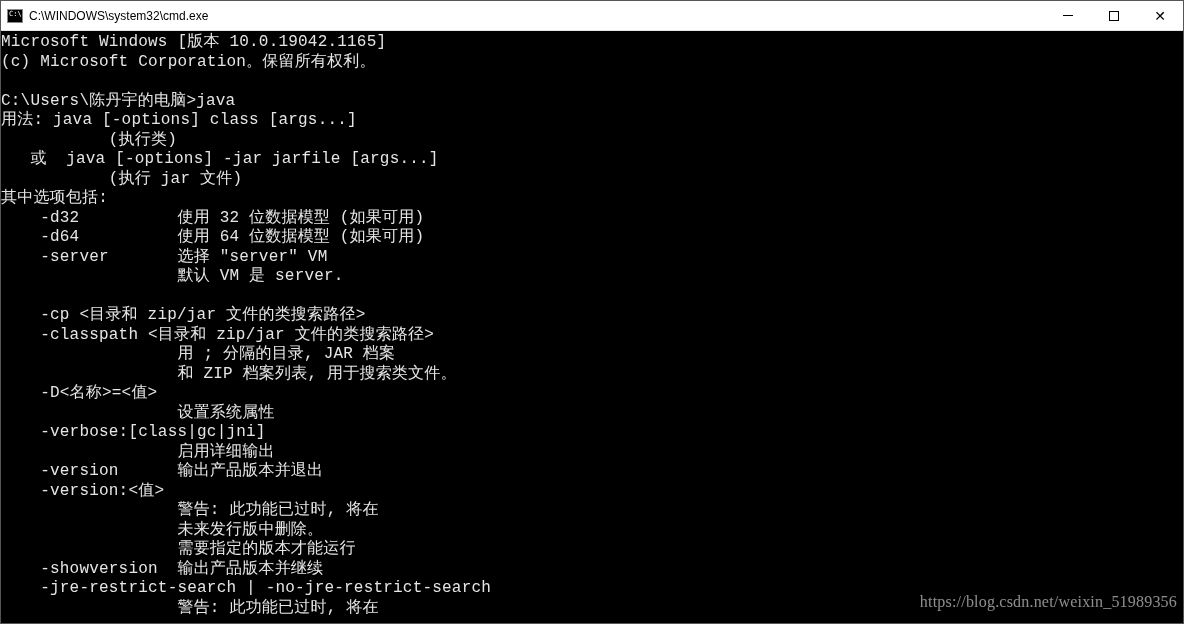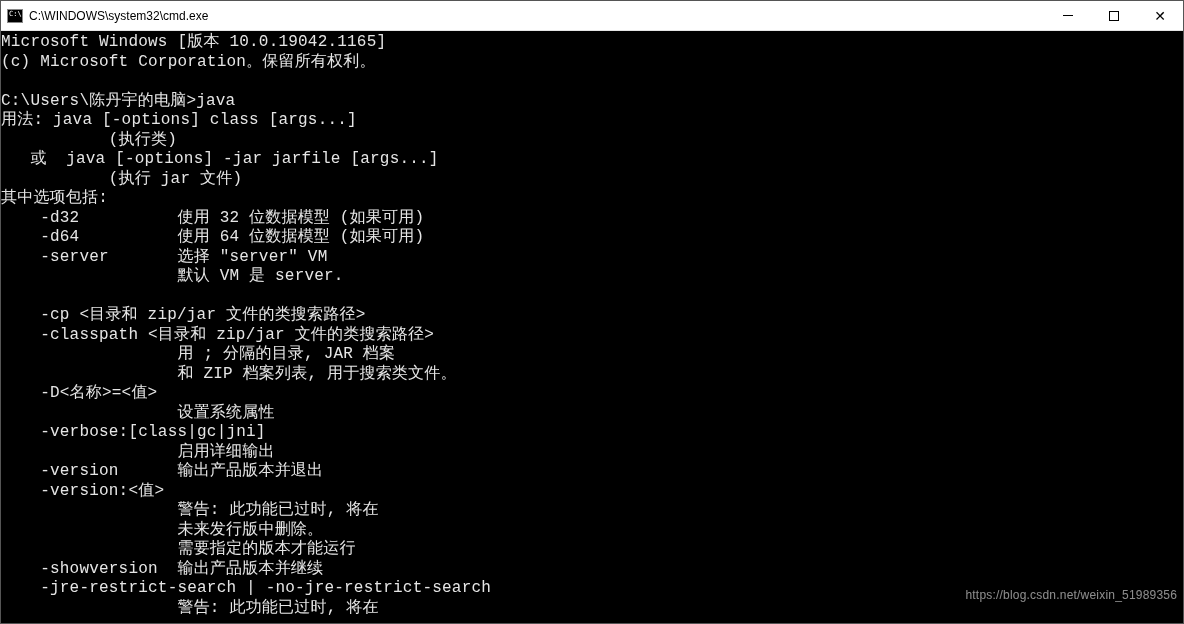--- a/index.html
+++ b/index.html
@@ -77,23 +77,23 @@
   white-space: pre;
   overflow: hidden;
   padding: 2px 0 0 0;
   letter-spacing: 0.2px;
   position: relative;
 }
 
 .watermark {
   position: absolute;
   right: 6px;
-  bottom: 21px;
-  font-family: Liberation Sans, sans-serif;
-  font-size: 12px;
+  bottom: 12px;
+  font-family: Liberation Serif, serif;
+  font-size: 16px;
   color: rgba(255,255,255,0.55);
   letter-spacing: 0.2px;
 }
 </style>
 </head>
 <body>
 
 <div class="window">
 
   <div class="titlebar">

